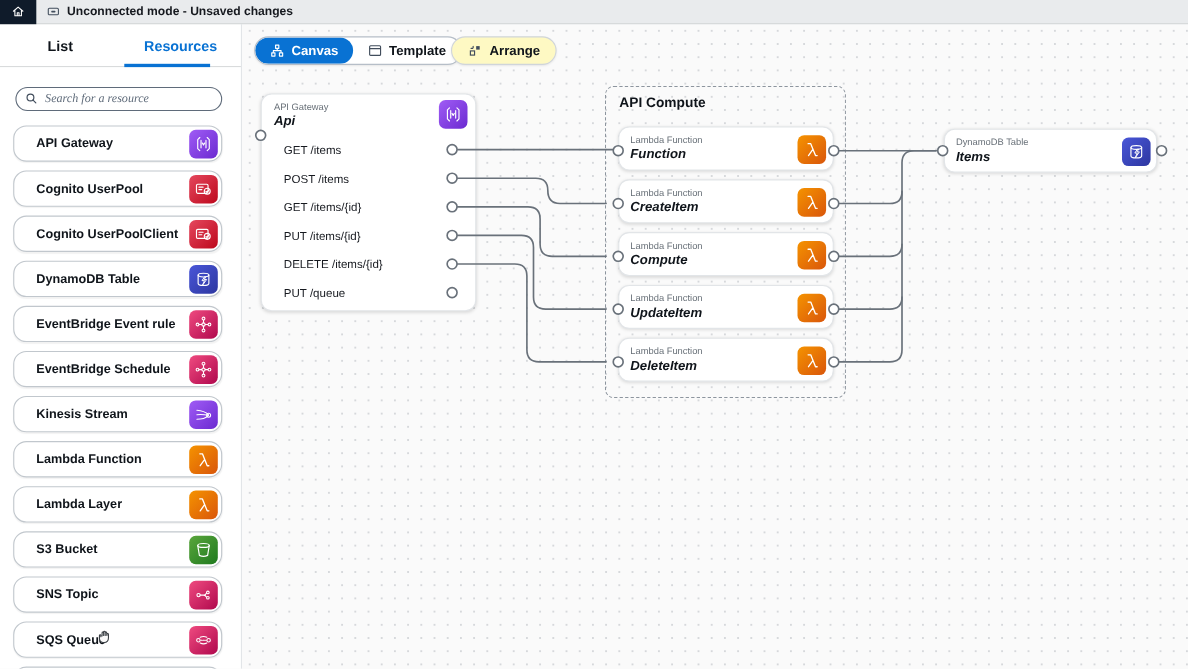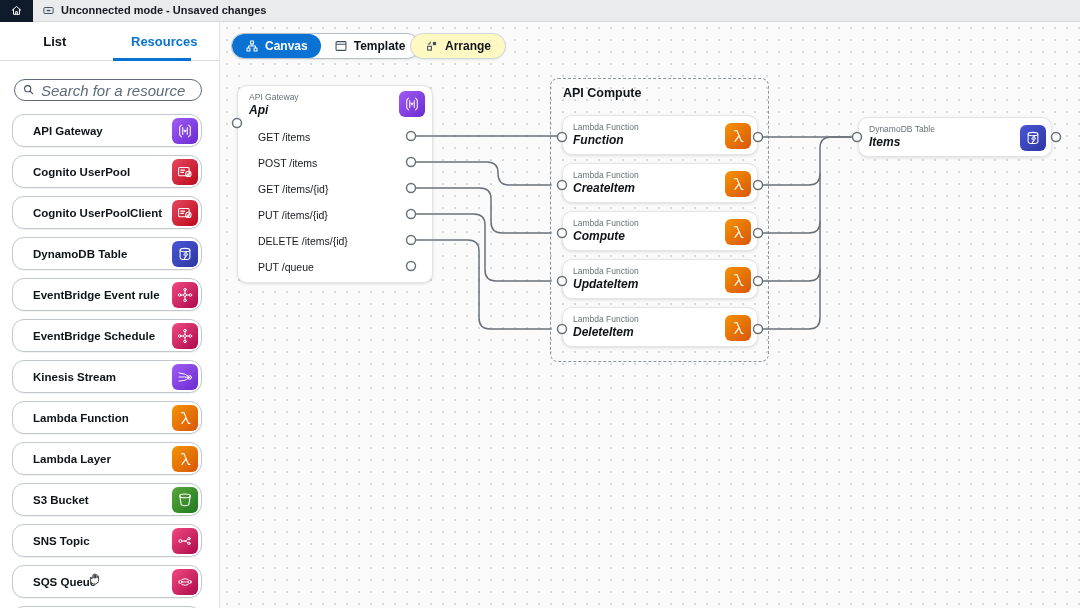--- a/index.html
+++ b/index.html
@@ -3,33 +3,33 @@
 <meta charset="utf-8">
 <style>
   * { margin:0; padding:0; box-sizing:border-box; }
   html,body { width:1080px; height:608px; overflow:hidden; }
   body { font-family:"Liberation Sans", sans-serif; background:#fafafa; position:relative; color:#0f141a; }
 
   
   .topbar { position:absolute; left:0; top:0; width:1080px; height:22px; background:#e9ebed; border-bottom:1px solid #d5d9d9; z-index:20; display:flex; align-items:center; }
   .home-btn { width:33px; height:22px; background:#0f1b2a; display:flex; align-items:center; justify-content:center; cursor:pointer; }
   .home-btn svg { width:13px; height:13px; color:#ffffff; }
-  .status-wrap { display:flex; align-items:flex-start; gap:6px; margin-left:9px; }
+  .status-wrap { display:flex; align-items:center; gap:6px; margin-left:9px; }
   .status-wrap svg { width:13px; height:13px; color:#414d5c; }
   .status-text { font-size:11px; font-weight:700; color:#16191f; }
 
   
   .sidebar { position:absolute; left:0; top:22px; width:220px; height:586px; background:#ffffff; border-right:1px solid #e2e5e8; z-index:10; }
   .tabs { position:relative; height:39px; border-bottom:1px solid #d9dbdc; display:flex; }
   .tab { flex:1; display:flex; align-items:center; justify-content:center; font-size:13px; font-weight:700; cursor:pointer; }
   .tab.inactive { color:#0f141a; }
   .tab.active { color:#0972d3; }
   .tab-underline { position:absolute; left:113px; width:78px; bottom:-1px; height:3px; background:#0972d3; }
   .search-box { position:absolute; left:14px; top:57px; width:188px; height:22px; }
-  .search-box input { width:100%; height:100%; border:1.6px solid #5f6b7a; border-radius:11px; padding:0 8px 0 26px; font-size:15px; font-family:Liberation Sans, sans-serif; color:#0f141a; background:#fff; outline:none; }
+  .search-box input { width:100%; height:100%; border:1.6px solid #5f6b7a; border-radius:11px; padding:0 8px 0 26px; font-size:11px; font-family:Liberation Serif, serif; color:#0f141a; background:#fff; outline:none; }
   .search-box input::placeholder { font-style:italic; color:#5f6b7a; }
   .search-box .sicon { position:absolute; left:8px; top:4px; width:13px; height:13px; color:#414d5c; pointer-events:none; }
   .res-card { position:absolute; left:12px; width:190px; height:33px; background:#fff; border:1px solid #c1c7cd; border-radius:12px; box-shadow:0 1px 1px rgba(0,0,0,.05); display:flex; align-items:center; cursor:pointer; }
   .res-label { margin-left:20px; font-size:11.5px; font-weight:700; flex:1; }
   .res-icon { width:26px; height:26px; border-radius:6px; margin-right:3px; display:flex; align-items:center; justify-content:center; flex:none; }
   .res-icon svg, .node-icon svg { width:18px; height:18px; color:#ffffff; }
   .ic-purple { background:linear-gradient(135deg,#a05cf5,#6b2ad1); }
   .ic-red    { background:linear-gradient(135deg,#e5485e,#bd081c); }
   .ic-blue   { background:linear-gradient(135deg,#4956d8,#2d37a0); }
   .ic-pink   { background:linear-gradient(135deg,#ef4b80,#b0084d); }

